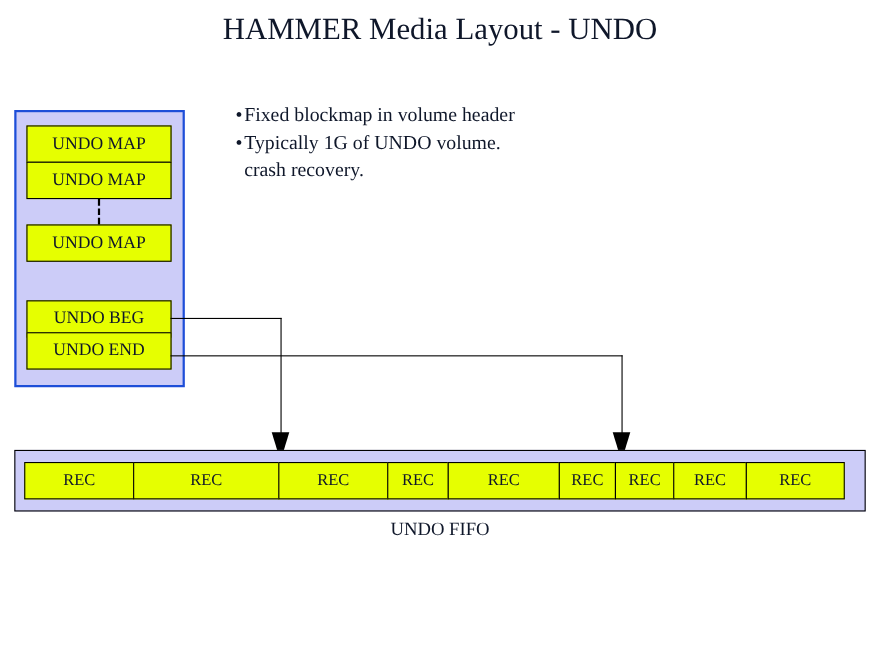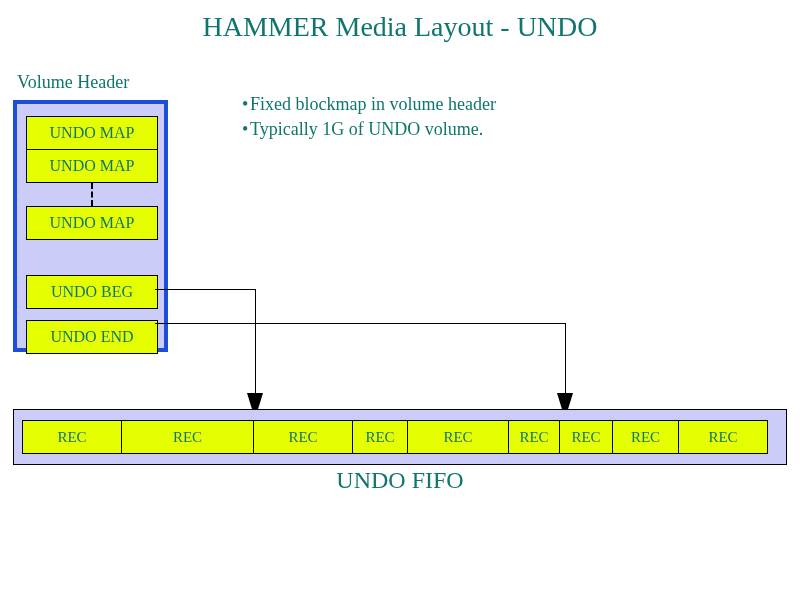--- a/index.html
+++ b/index.html
@@ -1,58 +1,57 @@
 <!DOCTYPE html>
 <html style="--panel: #ccccf8; --cell: #e6ff00;"><head>
 <meta charset="utf-8">
 <style>
   html, body { margin: 0; padding: 0; background: #ffffff; }
   .slide {
     position: relative;
     width: 800px; height: 600px;
     background: #ffffff;
     font-family: "Liberation Serif", serif;
-    color: #0f766e;
+    color: #0f172a;
     overflow: hidden;
   }
   .page-title {
     position: absolute; left: 0; top: 10px; width: 800px;
     text-align: center; font-size: 28px; line-height: 34px;
     white-space: nowrap;
   }
   .vh-label {
     position: absolute; left: 17px; top: 70px;
     font-size: 18px; line-height: 24px; white-space: nowrap;
   }
   .vh-panel {
     position: absolute; left: 13px; top: 100px;
     width: 155px; height: 252px;
     background: var(--panel, #ccccf8);
-    border: 4px solid #1d4ed8; box-sizing: border-box;
+    border: 2px solid #1d4ed8; box-sizing: border-box;
   }
   .ybox {
     position: absolute; left: 9px; width: 132px; height: 34px;
     background: var(--cell, #e6ff00);
     border: 1px solid #000; box-sizing: border-box;
     display: flex; align-items: center; justify-content: center;
     font-size: 16px; white-space: nowrap;
   }
   .map-box:nth-of-type(1) { top: 12px; }
   .map-box:nth-of-type(2) { top: 45px; }
   .map-box:nth-of-type(3) { top: 102px; }
   .beg-box { top: 171px; }
-  .end-box { top: 216px; }
+  .end-box { top: 200px; }
   .map-dashes {
     position: absolute; left: 74px; top: 79px; height: 23px; width: 0;
     border-left: 2px dashed #000;
   }
   .notes {
     position: absolute; left: 214px; top: 92px; width: 540px;
     font-size: 18px;
-    margin-left: 28px;
   }
   .note-line { height: 25px; line-height: 25px; white-space: nowrap; }
   .note-bullet { display: inline-block; width: 8px; }
   .conn { position: absolute; background: #000; }
   .beg-h { left: 155px; top: 289px; width: 101px; height: 1px; }
   .beg-v { left: 255px; top: 289px; width: 1px; height: 108px; }
   .end-h { left: 155px; top: 323px; width: 411px; height: 1px; }
   .end-v { left: 565px; top: 323px; width: 1px; height: 74px; }
   .arrowhead {
     position: absolute; width: 0; height: 0;
@@ -75,32 +74,31 @@
   .rec-cell {
     height: 34px; box-sizing: border-box;
     background: var(--cell, #e6ff00);
     border: 1px solid #000;
     display: flex; align-items: center; justify-content: center;
     font-size: 15px; white-space: nowrap; flex: 0 0 auto;
   }
   .rec-cell + .rec-cell { margin-left: -1px; }
   .fifo-label {
     position: absolute; left: 13px; top: 468px; width: 774px;
-    text-align: center; font-size: 24px; line-height: 25px;
+    text-align: center; font-size: 17px; line-height: 25px;
     white-space: nowrap;
   }
 </style>
 </head>
 <body>
 
 <div class="slide">
 
   <div class="page-title">HAMMER Media Layout - UNDO</div>
 
-  <div class="vh-label">Volume Header</div>
 
   <div class="vh-panel">
     <div>
 
         <div class="ybox map-box">UNDO MAP</div>
 
         <div class="ybox map-box">UNDO MAP</div>
 
         <div class="ybox map-box">UNDO MAP</div>
       </div>
@@ -109,20 +107,21 @@
     <div class="ybox end-box">UNDO END</div>
   </div>
 
   <div class="notes">
 
       <div class="note-line"><span class="note-bullet">•</span><span>Fixed blockmap in volume header</span></div>
 
       <div class="note-line"><span class="note-bullet">•</span><span>Typically 1G of UNDO volume.</span></div>
 
 
+      <div class="note-line"><span class="note-bullet" style="visibility: hidden;">•</span><span>crash recovery.</span></div>
 
     </div>
 
   <div class="conn beg-h"></div>
   <div class="conn beg-v"></div>
   <div class="arrowhead beg-arrow"></div>
 
   <div class="conn end-h"></div>
   <div class="conn end-v"></div>
   <div class="arrowhead end-arrow"></div>

